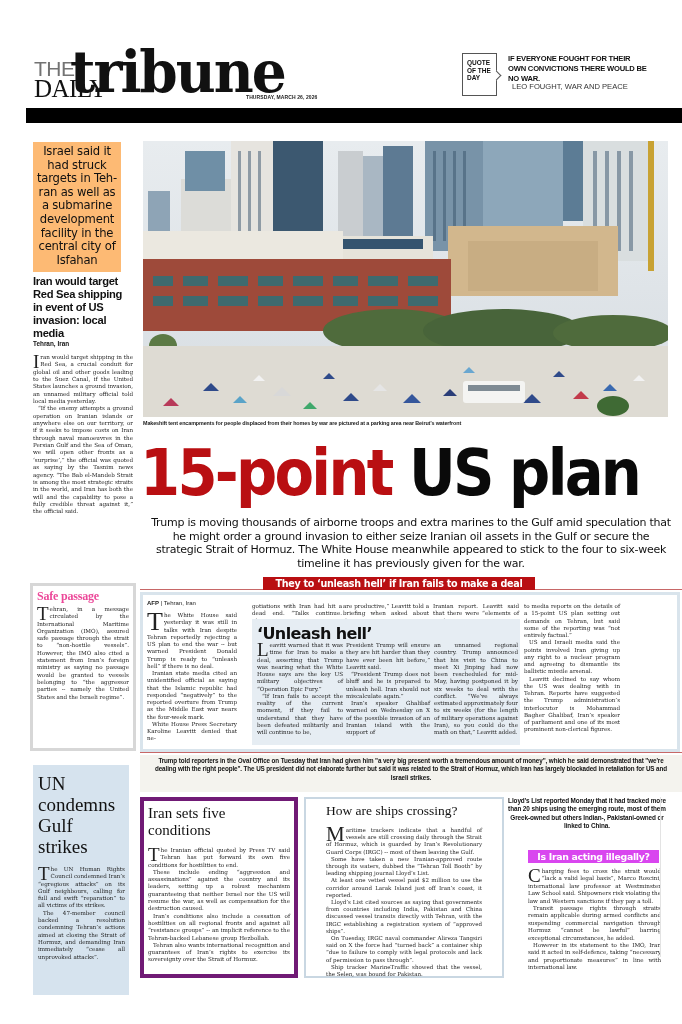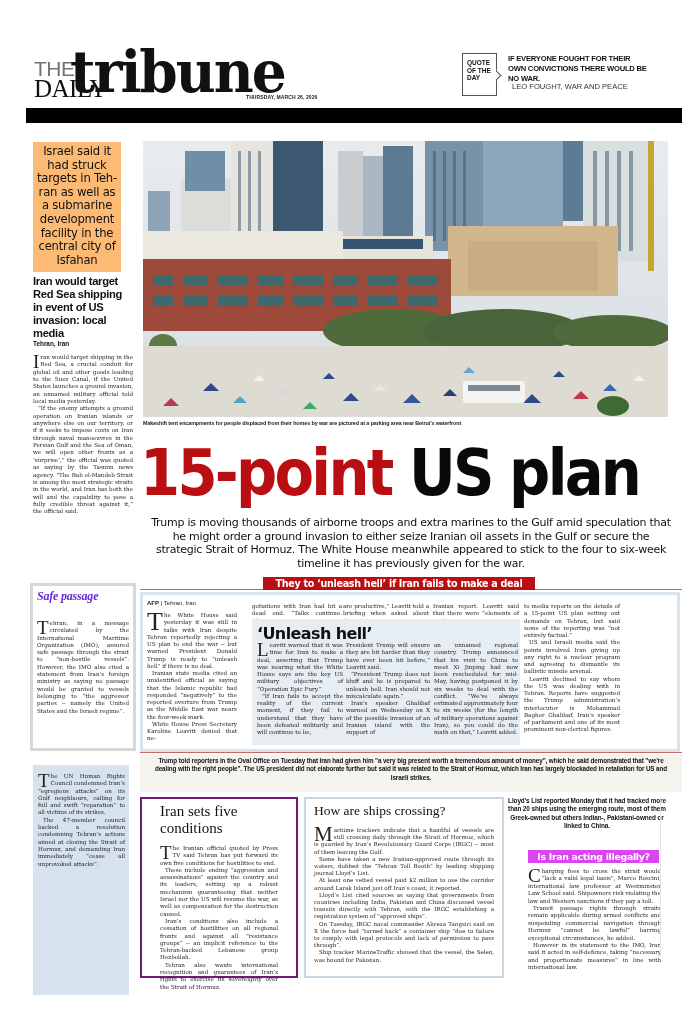--- a/index.html
+++ b/index.html
@@ -20,21 +20,21 @@
   
   .pullbox { left: 33px; top: 142px; width: 88px; height: 130px; background: #fdba74; padding: 3px 2px; text-align: center; font-family: "DejaVu Sans", sans-serif; font-size: 11.6px; line-height: 13.6px; color: #111; letter-spacing: -0.2px; }
   .side-head { left: 33px; top: 275px; width: 100px; font-family: "Liberation Sans", sans-serif; font-weight: bold; font-size: 11.2px; line-height: 13px; color: #111; letter-spacing: -0.3px; }
   .side-dateline { left: 33px; top: 340px; font-family: "Liberation Sans", sans-serif; font-weight: bold; font-size: 6.4px; color: #111; }
   .side-body { left: 33px; top: 354px; width: 100px; font-family: "DejaVu Serif", serif; font-size: 5.6px; line-height: 7.35px; text-align: justify; color: #222; }
   .side-body p { text-indent: 5px; }
   .side-body p.first { text-indent: 0; }
   .drop { float: left; font-size: 19px; line-height: 15px; margin: 0 1px -1px 0; font-family: "Liberation Serif", serif; }
 
   .safe-box { left: 30px; top: 583px; width: 106px; height: 168px; border: 3px solid #d7d7d7; padding: 3px 4px; }
-  .safe-title { font-family: "Liberation Serif", serif; font-weight: bold; font-size: 12px; color: #6d28d9; letter-spacing: -0.2px; margin-bottom: 16px; font-style: italic; }
+  .safe-title { font-family: "Liberation Serif", serif; font-weight: bold; font-size: 12px; color: #ec4899; letter-spacing: -0.2px; margin-bottom: 2px; }
   .safe-body { font-family: "DejaVu Serif", serif; font-size: 5.6px; line-height: 7.3px; text-align: justify; color: #222; }
 
   .un-box { left: 33px; top: 765px; width: 96px; height: 230px; background: #d6e3ee; padding: 8px 4px 4px 5px; }
   .un-title { font-family: "Liberation Serif", serif; font-size: 19px; line-height: 21px; color: #111; margin-bottom: 9px; }
   .un-body { font-family: "DejaVu Serif", serif; font-size: 5.6px; line-height: 7.3px; text-align: justify; color: #222; }
   .un-body p { text-indent: 5px; }
   .un-body p.first { text-indent: 0; }
 
   
   .photo { left: 143px; top: 141px; width: 525px; height: 276px; overflow: hidden; background: #c9cdd1; }
@@ -66,27 +66,27 @@
   .ucol p { text-indent: 5px; }
   .ucol p.first { text-indent: 0; }
   .ucol1 { left: 257px; top: 642px; width: 86px; }
   .ucol2 { left: 346px; top: 642px; width: 84px; }
   .ucol3 { left: 434px; top: 642px; width: 84px; }
 
   .quote-strip { left: 140px; top: 755px; width: 542px; height: 37px; background: #f4f3ee; padding: 2px 8px; text-align: center; font-family: "Liberation Sans", sans-serif; font-weight: bold; font-size: 6.3px; line-height: 8.3px; color: #111; letter-spacing: -0.1px; }
   .qline { left: 140px; top: 752px; width: 542px; height: 1px; background: #c76767; }
 
   
-  .five-box { left: 140px; top: 797px; width: 158px; height: 181px; border: 2px solid #701a75; padding: 4px 18px; }
+  .five-box { left: 140px; top: 797px; width: 158px; height: 181px; border: 4px solid #701a75; padding: 4px 4px; }
   .five-title { font-family: "Liberation Serif", serif; font-size: 15px; line-height: 17px; color: #111; margin-bottom: 8px; }
   .five-body { font-family: "DejaVu Serif", serif; font-size: 5.6px; line-height: 7.3px; text-align: justify; color: #222; }
   .five-body p { text-indent: 5px; }
   .five-body p.first { text-indent: 0; }
 
-  .ships-box { left: 304px; top: 797px; width: 200px; height: 181px; border: 2px solid #c9d7e2; padding: 4px 8px; }
+  .ships-box { left: 304px; top: 797px; width: 200px; height: 181px; border: 2px solid #c9d7e2; padding: 4px 20px; }
   .ships-title { font-family: "Liberation Serif", serif; font-size: 13.5px; line-height: 16px; color: #111; margin-bottom: 8px; }
   .ships-body { font-family: "DejaVu Serif", serif; font-size: 5.5px; line-height: 7.2px; text-align: justify; color: #222; }
   .ships-body p { text-indent: 5px; }
   .ships-body p.first { text-indent: 0; }
   .dropM { float: left; font-size: 21px; line-height: 15px; margin: 0 1px -1px 0; font-family: "Liberation Serif", serif; }
 
   .lloyds { left: 505px; top: 797px; width: 164px; text-align: center; font-family: "Liberation Sans", sans-serif; font-weight: bold; font-size: 6.4px; line-height: 8.3px; color: #111; letter-spacing: -0.1px; }
   .illegal-bar { left: 528px; top: 850px; width: 131px; height: 13px; background: #d946ef; color: #fff; text-align: center; font-family: "DejaVu Sans", sans-serif; font-weight: bold; font-size: 9.4px; line-height: 13px; letter-spacing: -0.3px; }
   .illegal-body { left: 528px; top: 868px; width: 133px; font-family: "DejaVu Serif", serif; font-size: 5.6px; line-height: 7.4px; text-align: justify; color: #222; }
   .illegal-body p { text-indent: 5px; }
@@ -118,20 +118,21 @@
   <p class="first"><span class="drop">I</span><span>ran would target shipping in the Red Sea, a crucial conduit for global oil and other goods leading to the Suez Canal, if the United States launches a ground invasion, an unnamed military official told local media yesterday.</span></p>
   <p>“If the enemy attempts a ground operation on Iranian islands or anywhere else on our territory, or if it seeks to impose costs on Iran through naval manoeuvres in the Persian Gulf and the Sea of Oman, we will open other fronts as a ‘surprise’,” the official was quoted as saying by the Tasnim news agency. “The Bab el-Mandeb Strait is among the most strategic straits in the world, and Iran has both the will and the capability to pose a fully credible threat against it,” the official said.</p>
 </div>
 
 <div class="abs safe-box">
   <div class="safe-title">Safe passage</div>
   <div class="safe-body"><span class="drop">T</span><span>ehran, in a message circulated by the International Maritime Organization (IMO), assured safe passage through the strait to “non-hostile vessels”. However, the IMO also cited a statement from Iran’s foreign ministry as saying no passage would be granted to vessels belonging to “the aggressor parties -- namely the United States and the Israeli regime”.</span></div>
 </div>
 
 <div class="abs un-box">
+  <div class="un-title">UN condemns Gulf strikes</div>
   <div class="un-body">
     <p class="first"><span class="drop">T</span><span>he UN Human Rights Council condemned Iran’s “egregious attacks” on its Gulf neighbours, calling for full and swift “reparation” to all victims of its strikes.</span></p>
     <p>The 47-member council backed a resolution condemning Tehran’s actions aimed at closing the Strait of Hormuz, and demanding Iran immediately “cease all unprovoked attacks”.</p>
   </div>
 </div>
 
 <div class="abs photo">
   <svg width="525" height="276" viewBox="0 0 525 276">
     <defs>
       <linearGradient id="sky" x1="0" y1="0" x2="0" y2="1">

